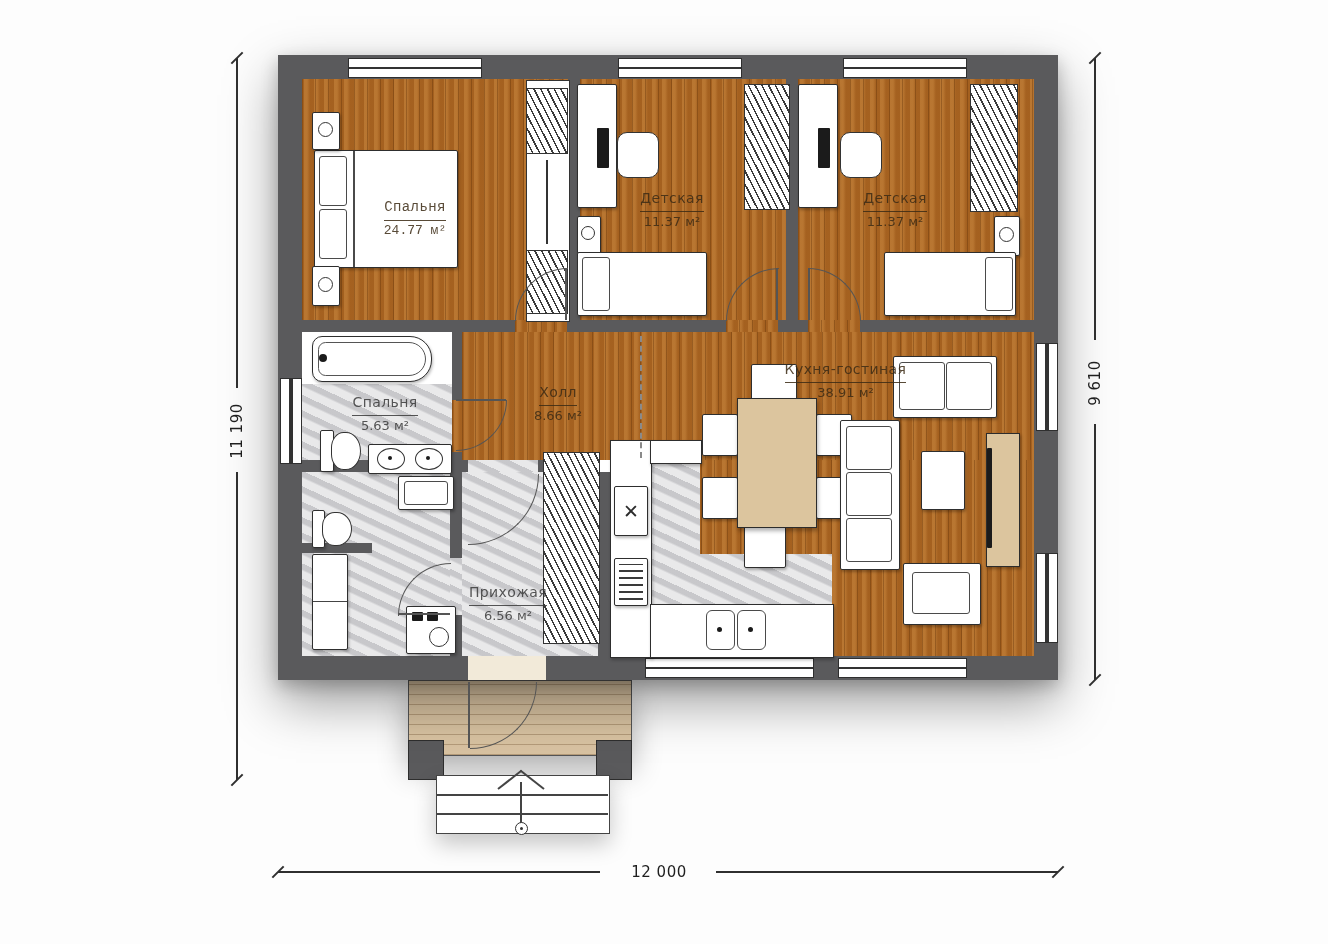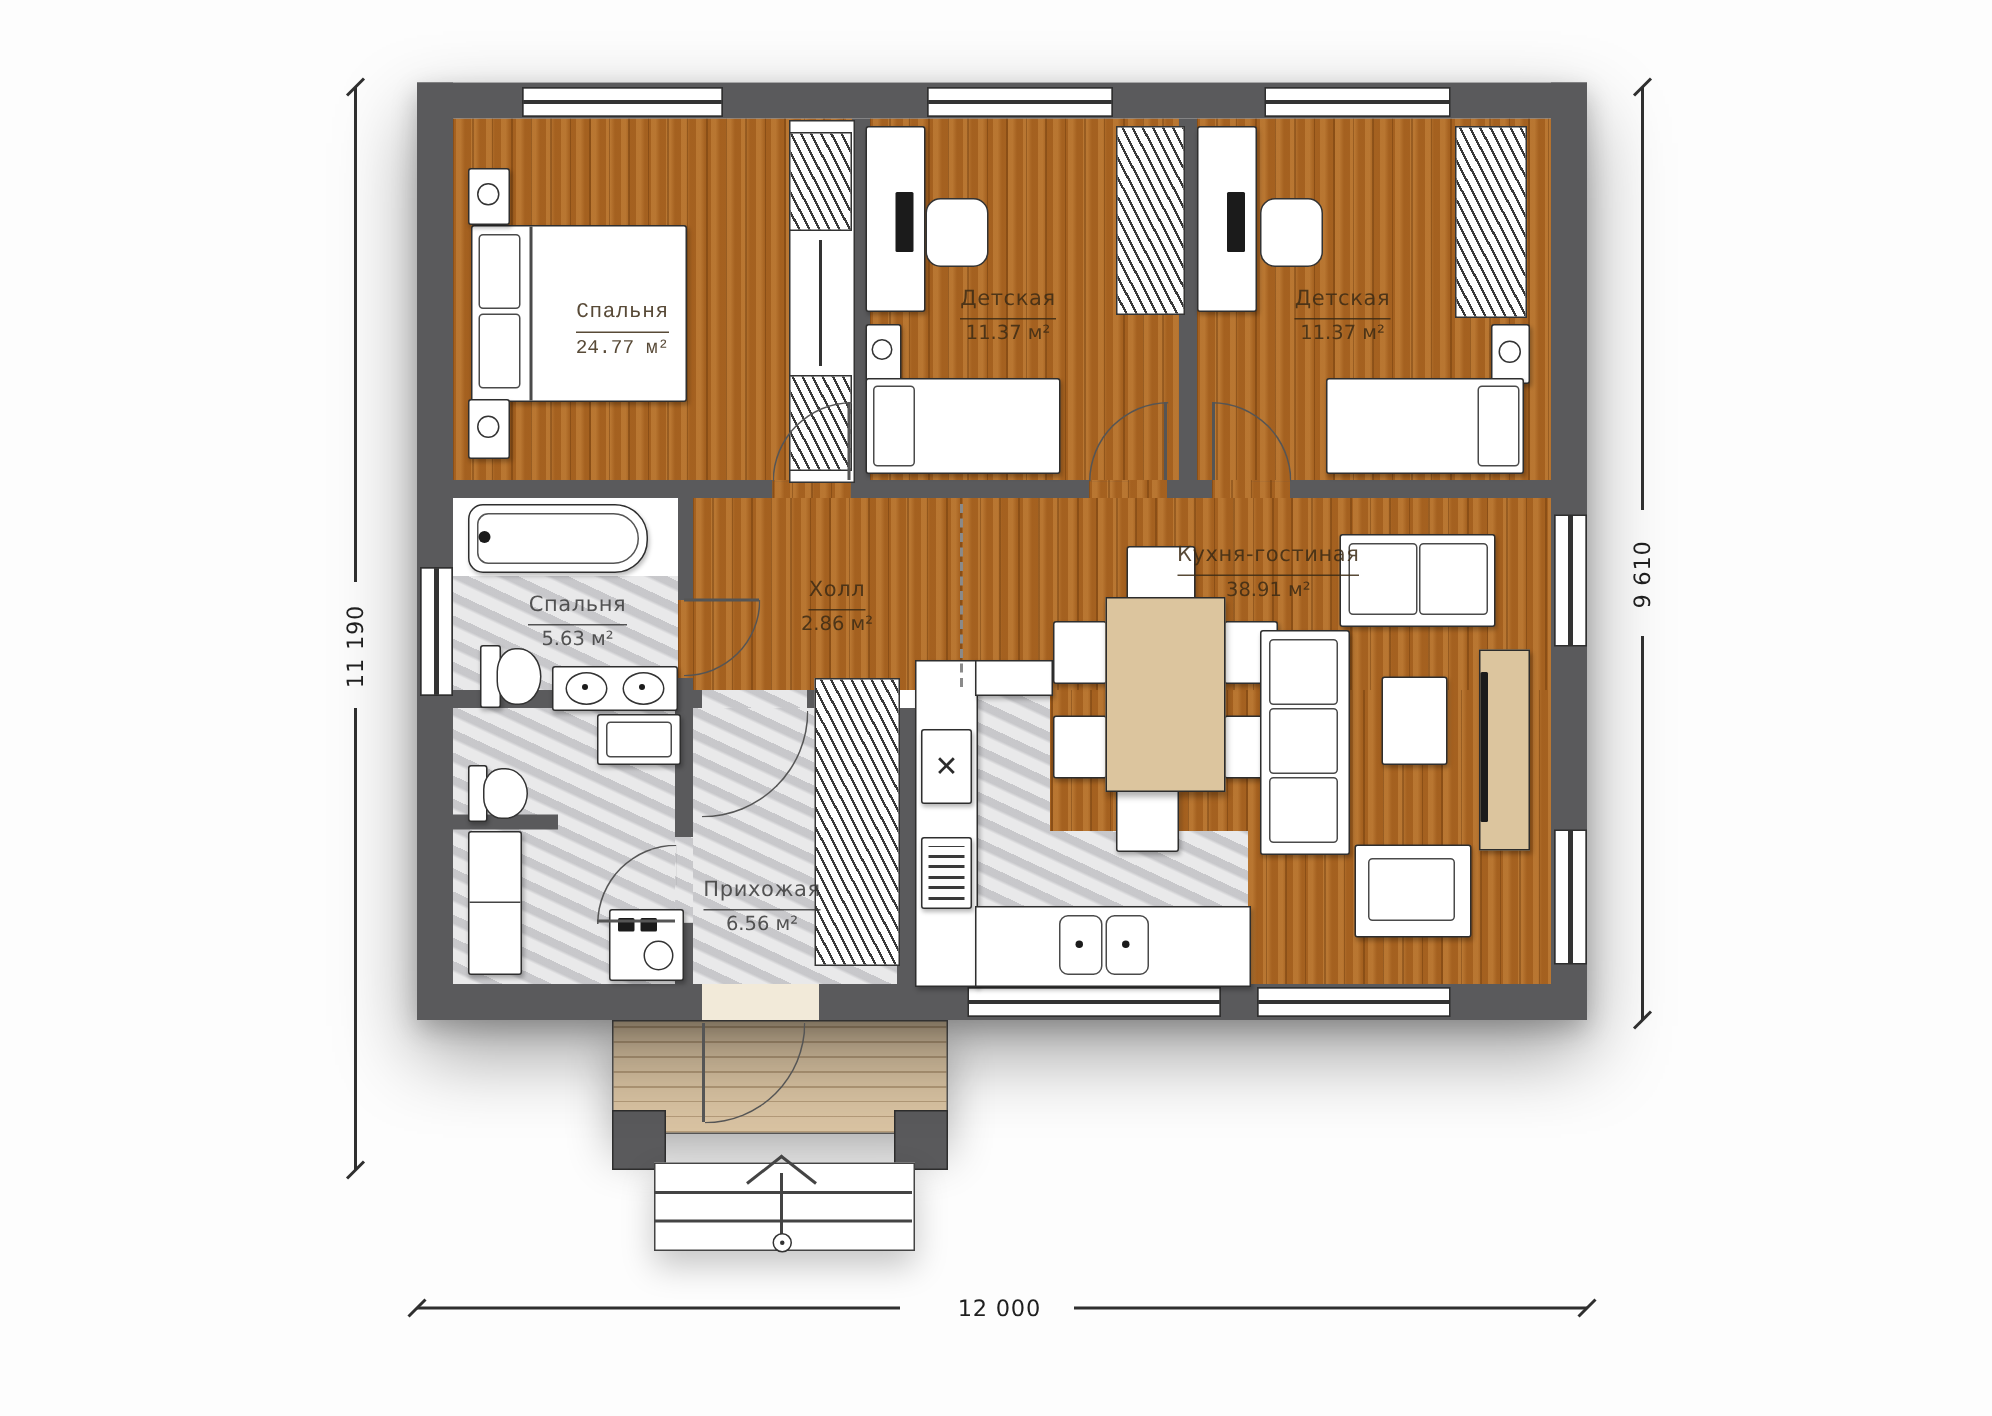--- a/index.html
+++ b/index.html
@@ -241,21 +241,21 @@
   <div class="abs rlabel" style="left:825px;top:186px;width:140px;">
     <span class="nm">Детская</span>
     <span class="ar">11.37 м²</span>
   </div>
   <div class="abs rlabel ongray" style="left:315px;top:390px;width:140px;">
     <span class="nm">Спальня</span>
     <span class="ar">5.63 м²</span>
   </div>
   <div class="abs rlabel" style="left:488px;top:380px;width:140px;">
     <span class="nm">Холл</span>
-    <span class="ar">2.86 м²</span>
+    <span class="ar">8.66 м²</span>
   </div>
   <div class="abs rlabel" style="left:763px;top:357px;width:165px;">
     <span class="nm">Кухня-гостиная</span>
     <span class="ar">38.91 м²</span>
   </div>
   <div class="abs rlabel ongray" style="left:438px;top:580px;width:140px;">
     <span class="nm">Прихожая</span>
     <span class="ar">6.56 м²</span>
   </div>
 
@@ -268,15 +268,15 @@
   <div class="abs dimline" style="left:1094px;top:58px;width:1.6px;height:282px;"></div>
   <div class="abs dimline" style="left:1094px;top:424px;width:1.6px;height:256px;"></div>
   <div class="abs tick" style="left:1087px;top:57px;"></div>
   <div class="abs tick" style="left:1087px;top:679px;"></div>
   <div class="abs dimtext vtext" style="left:1064px;top:374px;width:62px;text-align:center;">9 610</div>
 
   <div class="abs dimline" style="left:278px;top:871px;width:322px;height:1.6px;"></div>
   <div class="abs dimline" style="left:716px;top:871px;width:342px;height:1.6px;"></div>
   <div class="abs tick" style="left:270px;top:871px;"></div>
   <div class="abs tick" style="left:1050px;top:871px;"></div>
-  <div class="abs dimtext" style="left:584px;top:863px;width:110px;text-align:right;">12 000</div>
+  <div class="abs dimtext" style="left:604px;top:863px;width:110px;text-align:center;">12 000</div>
 
 </div>
 
 </body></html>

